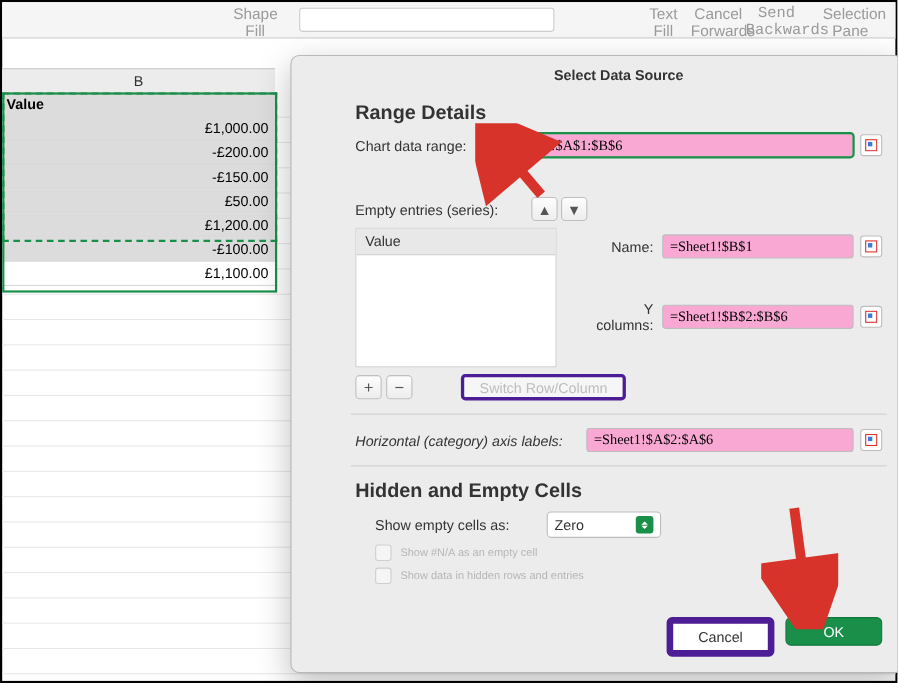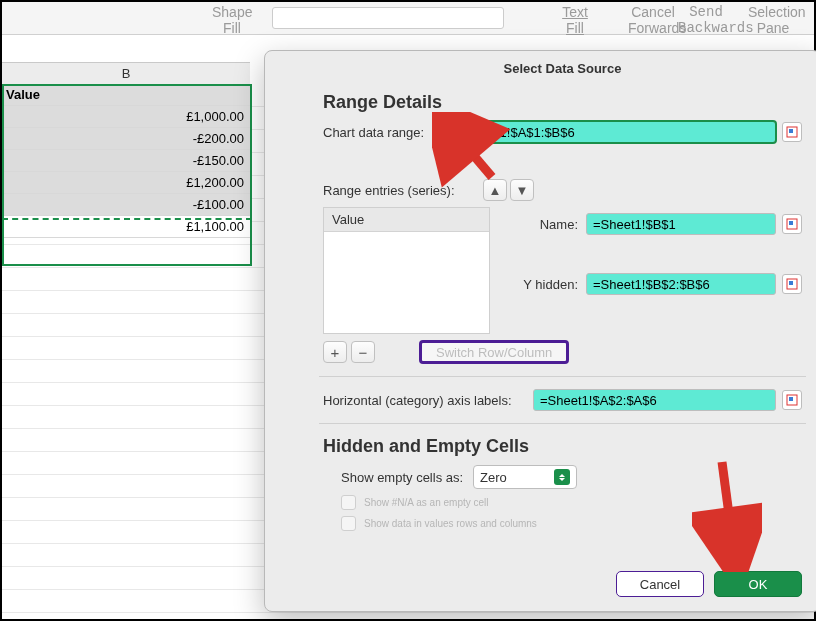--- a/index.html
+++ b/index.html
@@ -21,54 +21,54 @@
   .selBorder{position:absolute;border:2px solid #1a8f4a;pointer-events:none;}
   
   .gridrows{position:absolute;left:0;top:82px;right:0;bottom:20px;}
   .gridrows div{height:22px;border-bottom:1px solid #e8e8e8;}
   
   .dialog{position:absolute;left:262px;top:48px;width:515px;height:560px;background:#ececec;border:1px solid #b8b8b8;border-radius:8px;box-shadow:0 10px 30px rgba(0,0,0,.25);padding-left:40px;}
   .dialog .title{text-align:center;font-weight:600;font-size:13px;color:#333;padding:10px 0 6px;}
   .section-h{font-weight:700;font-size:18px;color:#333;margin:10px 0 8px 18px;}
   .row{display:flex;align-items:center;margin:4px 18px;}
   .lbl{font-size:13px;color:#333;}
-  .txt{flex:1;height:22px;border:1px solid #bdbdbd;border-radius:3px;background:#5eead4;padding:0 6px;font-size:13px;color:#000;box-sizing:border-box;}
+  .txt{flex:1;height:22px;border:1px solid #bdbdbd;border-radius:3px;background:#f9a8d4;padding:0 6px;font-size:13px;color:#000;box-sizing:border-box;font-family:Liberation Serif, serif;}
   .txt.focus{outline:2px solid #1a8f4a;outline-offset:-1px;}
   .rangepick{width:18px;height:18px;margin-left:6px;border:1px solid #bdbdbd;border-radius:3px;background:#fff;display:flex;align-items:center;justify-content:center;}
   .rangepick svg{display:block;}
   .listbox{width:225px;height:125px;border:1px solid #cfcfcf;background:#fff;margin-left:18px;}
   .listbox .li{background:#e8e8e8;padding:4px 8px;border-bottom:1px solid #d3d3d3;}
   .arrowbtn{width:22px;height:20px;border:1px solid #c0c0c0;border-radius:4px;background:linear-gradient(#fdfdfd,#ededed);display:inline-flex;align-items:center;justify-content:center;margin-right:3px;color:#555;}
   .pmwrap{display:flex;margin:6px 0 0 18px;align-items:center;}
   .pm{width:22px;height:20px;border:1px solid #c0c0c0;border-radius:4px;background:linear-gradient(#fdfdfd,#ededed);display:inline-flex;align-items:center;justify-content:center;font-size:15px;color:#555;margin-right:4px;}
   .switchbtn{margin-left:40px;height:24px;padding:0 14px;border:3px solid #4c1d95;border-radius:4px;background:#f6f6f6;color:#bdbdbd;font-size:13px;}
   .sep{height:1px;background:#d0d0d0;margin:12px 14px;}
-  .select{width:90px;height:22px;border:1px solid #bdbdbd;border-radius:4px;background:#fff;display:flex;align-items:center;justify-content:space-between;padding:0 6px;font-size:13px;}
+  .select{width:90px;height:22px;border:1px solid #bdbdbd;border-radius:4px;background:#fff;display:flex;align-items:center;justify-content:space-between;padding:0 6px;font-size:13px;margin-left:24px;}
   .select .caret{width:16px;height:16px;border-radius:3px;background:#1a8f4a;display:flex;flex-direction:column;align-items:center;justify-content:center;}
   .select .caret span{width:0;height:0;border-left:3px solid transparent;border-right:3px solid transparent;}
   .select .caret .up{border-bottom:3.5px solid #fff;margin-bottom:1px;}
   .select .caret .dn{border-top:3.5px solid #fff;}
   .chk{display:flex;align-items:center;margin:6px 18px 0 36px;color:#b6b6b6;font-size:10px;}
   .chk .box{width:13px;height:13px;border:1px solid #cfcfcf;border-radius:3px;margin-right:8px;background:#f5f5f5;}
   .btnrow{position:absolute;right:18px;bottom:14px;display:flex;gap:10px;}
   .btn{height:24px;min-width:66px;border-radius:5px;font-size:13px;display:flex;align-items:center;justify-content:center;padding:0 10px;}
-  .btn.cancel{background:#fff;border:1px solid #4c1d95;color:#333;}
+  .btn.cancel{background:#fff;border:6px solid #4c1d95;color:#333;}
   .btn.ok{background:#1a8f4a;border:1px solid #12793c;color:#fff;font-weight:500;}
   
   .arrow{position:absolute;pointer-events:none;}
 </style>
 </head>
 <body>
 
 <div id="stage">
 
   <div class="ribbon">
     <div class="fxbar"></div>
     <div class="grp" style="left:210px;width:40px;"><span>Shape Fill</span></div>
-    <div class="grp" style="left:550px;width:46px;text-decoration:underline;"><span>Text Fill</span></div>
+    <div class="grp" style="left:578px;width:46px;"><span>Text Fill</span></div>
     <div class="grp" style="left:626px;width:50px;"><span>Cancel Forwards</span></div>
     <div class="grp" style="left:676px;width:56px;font-family:Liberation Mono, monospace;"><span>Send Backwards</span></div>
     <div class="grp" style="left:746px;width:50px;"><span>Selection Pane</span></div>
   </div>
 
   <div class="gridrows">
     <div></div>
       <div></div>
       <div></div>
       <div></div>
@@ -93,20 +93,21 @@
       <div></div>
   </div>
 
   <div class="colhdr"><span>B</span></div>
 
   <div class="sheet">
     <div class="cell head sel"><span>Value</span></div>
     <div class="cell sel"><span>£1,000.00</span></div>
     <div class="cell sel"><span>-£200.00</span></div>
     <div class="cell sel"><span>-£150.00</span></div>
+    <div class="cell sel"><span>£50.00</span></div>
     <div class="cell sel"><span>£1,200.00</span></div>
     <div class="cell sel"><span>-£100.00</span></div>
     <div class="cell"><span>£1,100.00</span></div>
   </div>
 
   <div class="ants" style="left:0px;top:82px;width:246px;height:132px;"></div>
 
   <div class="selBorder" style="left:0px;top:82px;width:246px;height:178px;"></div>
 
   <div class="dialog">
@@ -121,21 +122,21 @@
         <svg width="12" height="12">
             <rect x="1" y="1" width="10" height="10" fill="none" stroke="#d33" stroke-width="1"></rect>
             <rect x="3" y="3" width="4" height="4" fill="#3a7bd5"></rect>
           </svg>
       </div>
     </div>
 
     <div style="height:28px;"></div>
 
     <div class="row" style="margin-bottom:6px;">
-      <span class="lbl" style="width:160px;">Range entries (series):</span>
+      <span class="lbl" style="width:160px;">Empty entries (series):</span>
       <div class="arrowbtn">▲</div>
       <div class="arrowbtn">▼</div>
     </div>
 
     <div style="display:flex;">
       <div class="listbox">
         <div class="li"><span>Value</span></div>
       </div>
       <div style="flex:1;padding:0 18px 0 24px;">
         <div class="row" style="margin:6px 0;">
@@ -143,42 +144,42 @@
           <input class="txt" value="=Sheet1!$B$1" style="">
           <div class="rangepick">
               <svg width="12" height="12">
                 <rect x="1" y="1" width="10" height="10" fill="none" stroke="#d33" stroke-width="1"></rect>
                 <rect x="3" y="3" width="4" height="4" fill="#3a7bd5"></rect>
               </svg>
             </div>
         </div>
         <div style="height:26px;"></div>
         <div class="row" style="margin:6px 0;">
-          <span class="lbl" style="width:64px;text-align:right;padding-right:8px;">Y hidden:</span>
+          <span class="lbl" style="width:64px;text-align:right;padding-right:8px;">Y columns:</span>
           <input class="txt" value="=Sheet1!$B$2:$B$6" style="">
           <div class="rangepick">
               <svg width="12" height="12">
                 <rect x="1" y="1" width="10" height="10" fill="none" stroke="#d33" stroke-width="1"></rect>
                 <rect x="3" y="3" width="4" height="4" fill="#3a7bd5"></rect>
               </svg>
             </div>
         </div>
       </div>
     </div>
 
     <div class="pmwrap">
       <div class="pm">+</div>
       <div class="pm">−</div>
       <button class="switchbtn"><span>Switch Row/Column</span></button>
     </div>
 
     <div class="sep"></div>
 
     <div class="row">
-      <span class="lbl" style="width:210px;">Horizontal (category) axis labels:</span>
+      <span class="lbl" style="width:210px;font-style:italic;">Horizontal (category) axis labels:</span>
       <input class="txt" value="=Sheet1!$A$2:$A$6" style="">
       <div class="rangepick">
           <svg width="12" height="12">
             <rect x="1" y="1" width="10" height="10" fill="none" stroke="#d33" stroke-width="1"></rect>
             <rect x="3" y="3" width="4" height="4" fill="#3a7bd5"></rect>
           </svg>
         </div>
     </div>
 
     <div class="sep"></div>
@@ -195,21 +196,21 @@
           </span>
       </div>
     </div>
 
     <div class="chk">
         <span class="box"></span>
         <span>Show #N/A as an empty cell</span>
       </div>
     <div class="chk">
         <span class="box"></span>
-        <span>Show data in values rows and columns</span>
+        <span>Show data in hidden rows and entries</span>
       </div>
 
     <div class="btnrow">
       <div class="btn cancel">
           <span>Cancel</span>
         </div>
       <div class="btn ok">
           <span>OK</span>
         </div>
     </div>

